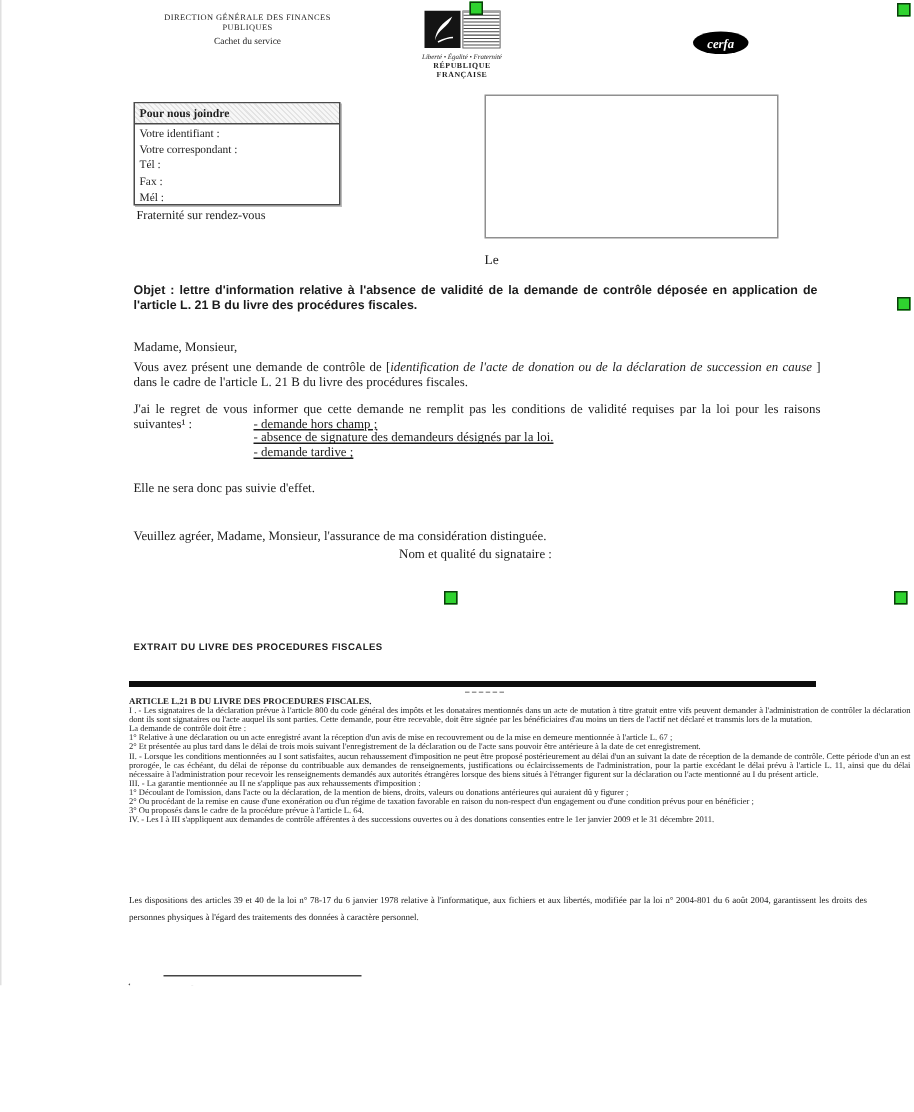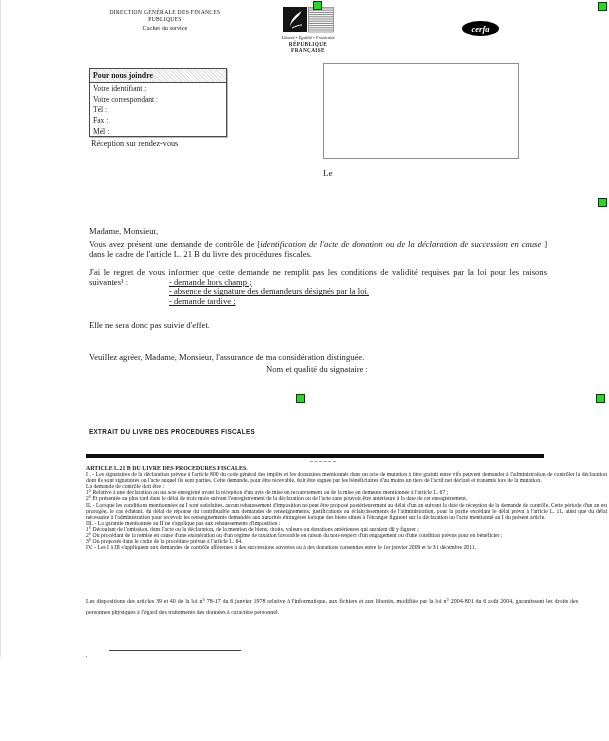--- a/index.html
+++ b/index.html
@@ -99,25 +99,26 @@
   </div>
 
   <div class="contact-box">
     <div class="contact-title">Pour nous joindre</div>
     <div class="contact-field">Votre identifiant :</div>
     <div class="contact-field">Votre correspondant :</div>
     <div class="contact-field">Tél :</div>
     <div class="contact-field">Fax :</div>
     <div class="contact-field">Mél :</div>
   </div>
-  <div class="reception">Réception sur rendez-vous</div>
+  <div class="reception">Fraternité sur rendez-vous</div>
 
   <div class="address-box"></div>
   <div class="date-le">Le</div>
 
+  <div class="subject">Objet : lettre d'information relative à l'absence de validité de la demande de contrôle déposée en application de l'article L. 21 B du livre des procédures fiscales.</div>
   <div class="salutation">Madame, Monsieur,</div>
 
   <div class="para1">
     <span>Vous avez présent une demande de contrôle de [</span><i>identification de l'acte de donation ou de la déclaration de succession en cause</i><span> ]  dans le cadre de l'article L. 21 B du livre des procédures fiscales.</span>
   </div>
 
   <div class="regret">
     <div class="regret-intro">J'ai le regret de vous informer que cette demande ne remplit pas les conditions de validité requises par la loi pour les raisons suivantes¹ :</div>
     <div class="reasons">
       <div>- demande hors champ ;</div>

